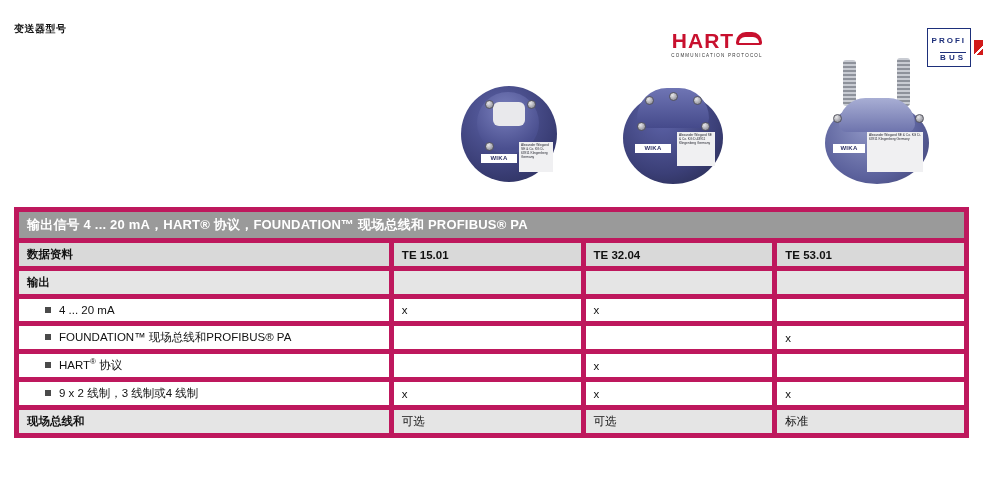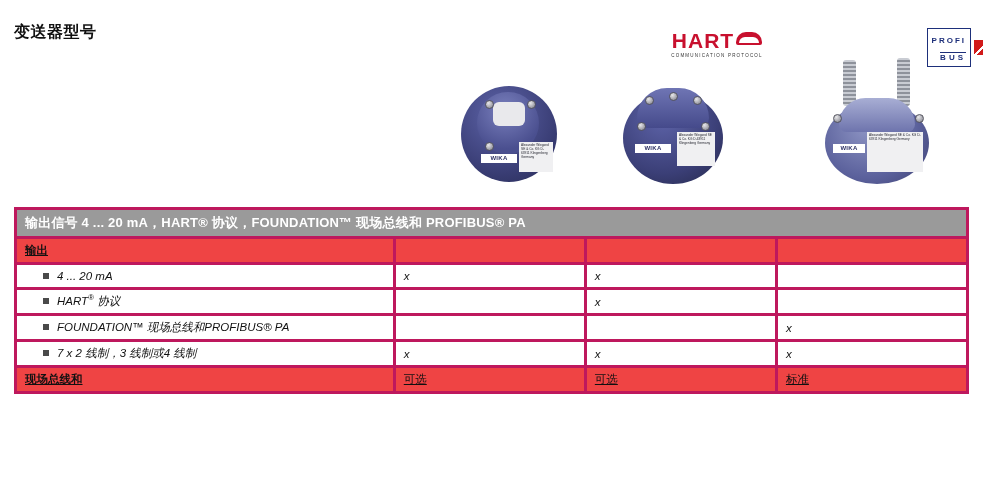--- a/index.html
+++ b/index.html
@@ -16,21 +16,21 @@
   }
   .page {
     position: relative;
     width: 983px;
     height: 502px;
   }
   .page-title {
     position: absolute;
     left: 14px;
     top: 22px;
-    font-size: 16px;
+    font-size: 10px;
     font-weight: bold;
     color: #111111;
     letter-spacing: 0.5px;
   }
 
   
   .photo-area {
     position: absolute;
     left: 400px;
     top: 20px;
@@ -170,46 +170,44 @@
     left: 14px;
     top: 207px;
     width: 955px;
   }
   table.spec {
     border-collapse: collapse;
     width: 955px;
     font-size: 11.5px;
   }
   table.spec td {
-    border: 3px solid #be185d;
+    border: 5px solid #be185d;
     padding: 4px 8px;
     vertical-align: middle;
     height: 14px;
   }
   .row-banner td {
     background: #9a9a9a;
     color: #ffffff;
     font-weight: bold;
     font-size: 13px;
     padding: 6px 8px;
     letter-spacing: 0.2px;
   }
   .row-shade td {
     background: #d9d9d9;
     color: #111111;
   }
   .row-light td {
-    background: #ef4444;
+    background: #e5e5e5;
     color: #111111;
-    text-decoration: underline;
   }
   .row-white td {
     background: #ffffff;
     color: #111111;
-    font-style: italic;
   }
   .bold {
     font-weight: bold;
   }
   .col-label {
     width: 375px;
   }
   .col-val {
     width: 193px;
   }
@@ -287,52 +285,58 @@
     </div>
 
   </div>
 
   <div class="table-wrap">
     <table class="spec">
       <tbody>
         <tr class="row-banner">
           <td colspan="4">输出信号 4 ... 20 mA，HART® 协议，FOUNDATION™ 现场总线和 PROFIBUS® PA</td>
         </tr>
+        <tr class="row-shade">
+          <td class="col-label bold">数据资料</td>
+          <td class="col-val bold">TE 15.01</td>
+          <td class="col-val bold">TE 32.04</td>
+          <td class="col-val bold">TE 53.01</td>
+        </tr>
 
         <tr class="row-light">
           <td class="col-label bold">输出</td>
           <td class="col-val"></td>
           <td class="col-val"></td>
           <td class="col-val"></td>
         </tr>
 
         <tr class="row-white">
           <td class="col-label indent"><span class="bullet"></span><span>4 ... 20 mA</span></td>
           <td class="col-val">x</td>
           <td class="col-val">x</td>
           <td class="col-val"></td>
         </tr>
 
         <tr class="row-white">
+          <td class="col-label indent"><span class="bullet"></span><span>FOUNDATION™ 现场总线和PROFIBUS® PA</span></td>
+          <td class="col-val"></td>
+          <td class="col-val"></td>
+          <td class="col-val">x</td>
+        </tr>
+
+        <tr class="row-white">
           <td class="col-label indent"><span class="bullet"></span><span>HART<sup>®</sup> 协议</span></td>
           <td class="col-val"></td>
           <td class="col-val">x</td>
           <td class="col-val"></td>
         </tr>
 
+
         <tr class="row-white">
-          <td class="col-label indent"><span class="bullet"></span><span>FOUNDATION™ 现场总线和PROFIBUS® PA</span></td>
-          <td class="col-val"></td>
-          <td class="col-val"></td>
-          <td class="col-val">x</td>
-        </tr>
-
-
-        <tr class="row-white">
-          <td class="col-label indent"><span class="bullet"></span><span>7 x 2 线制，3 线制或4 线制</span></td>
+          <td class="col-label indent"><span class="bullet"></span><span>9 x 2 线制，3 线制或4 线制</span></td>
           <td class="col-val">x</td>
           <td class="col-val">x</td>
           <td class="col-val">x</td>
         </tr>
 
 
         <tr class="row-light">
           <td class="col-label bold">现场总线和</td>
           <td class="col-val">可选</td>
           <td class="col-val">可选</td>

